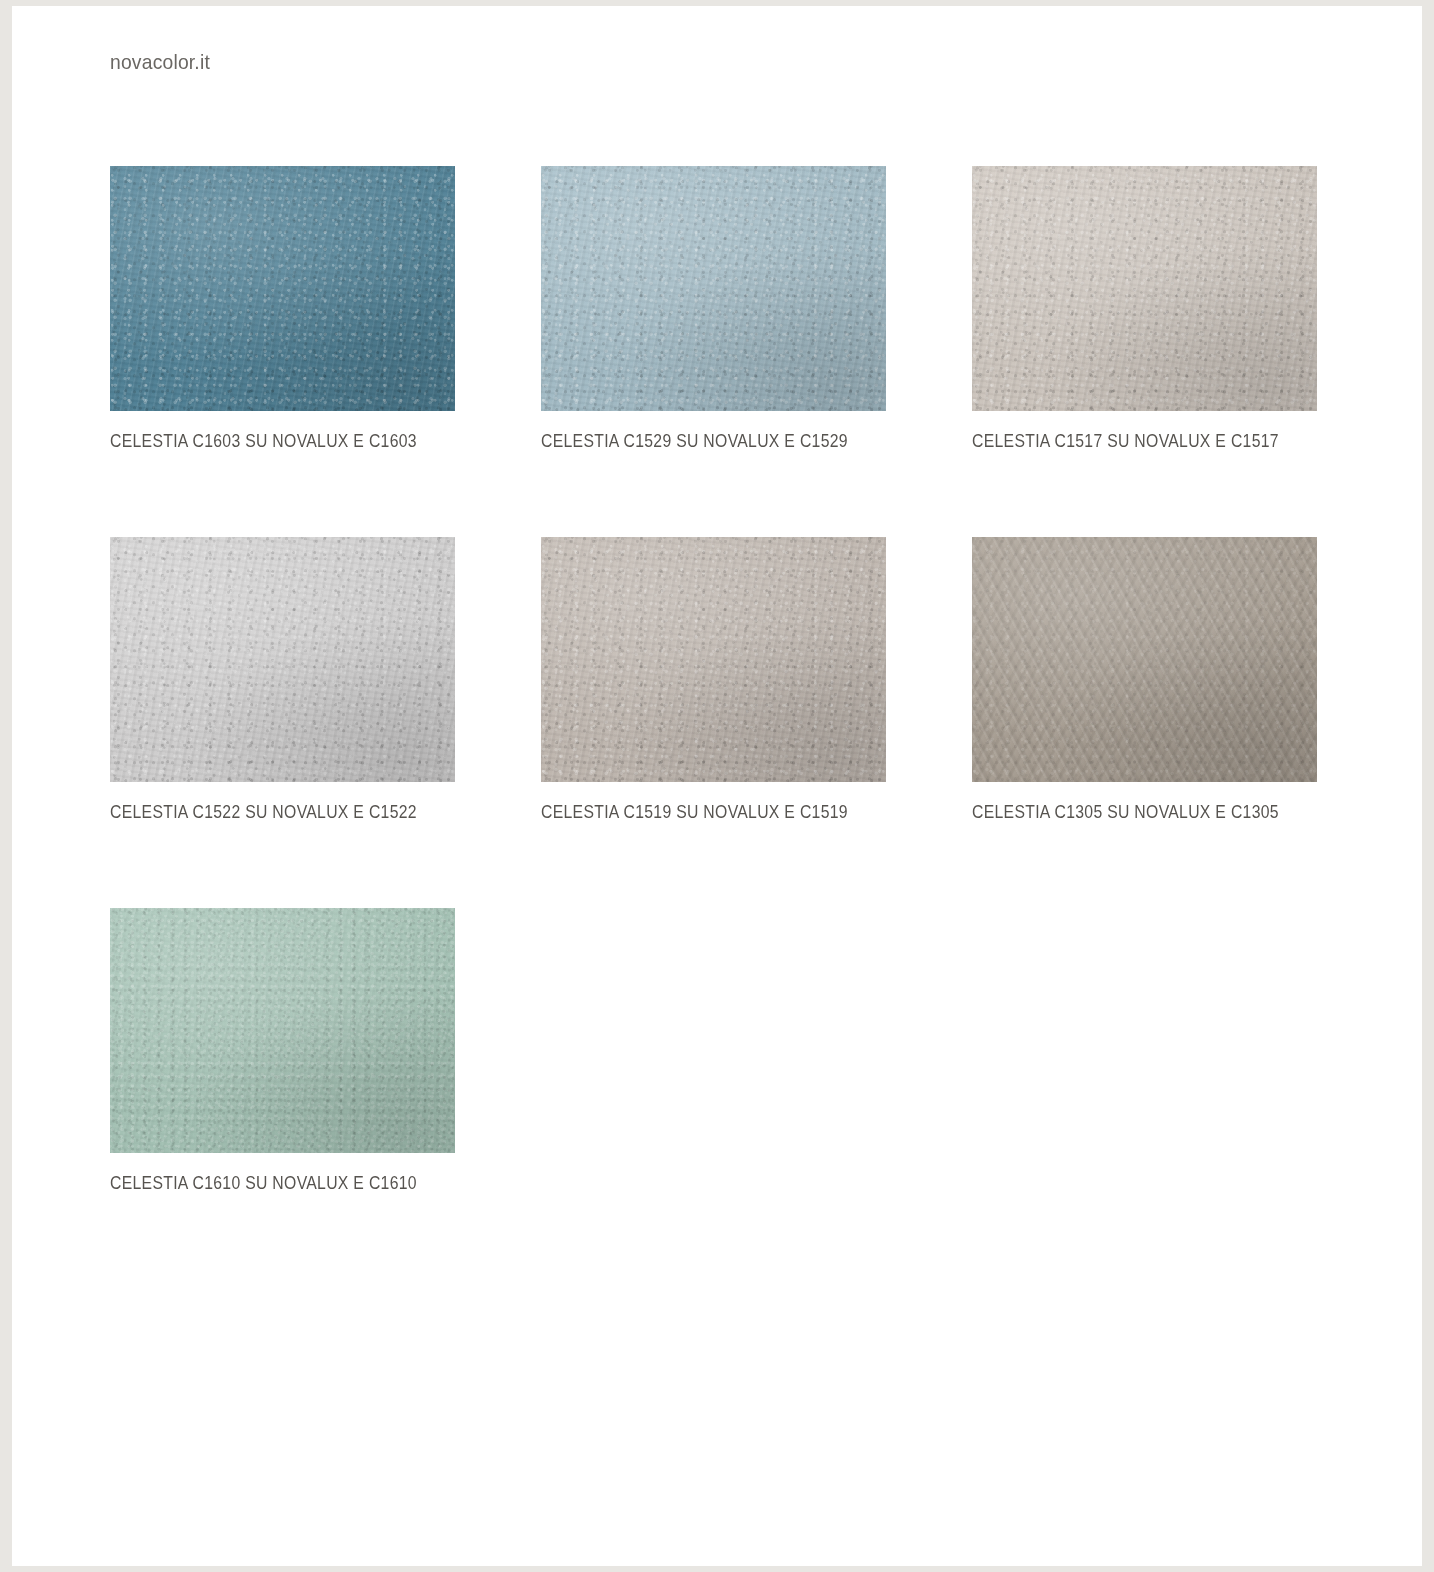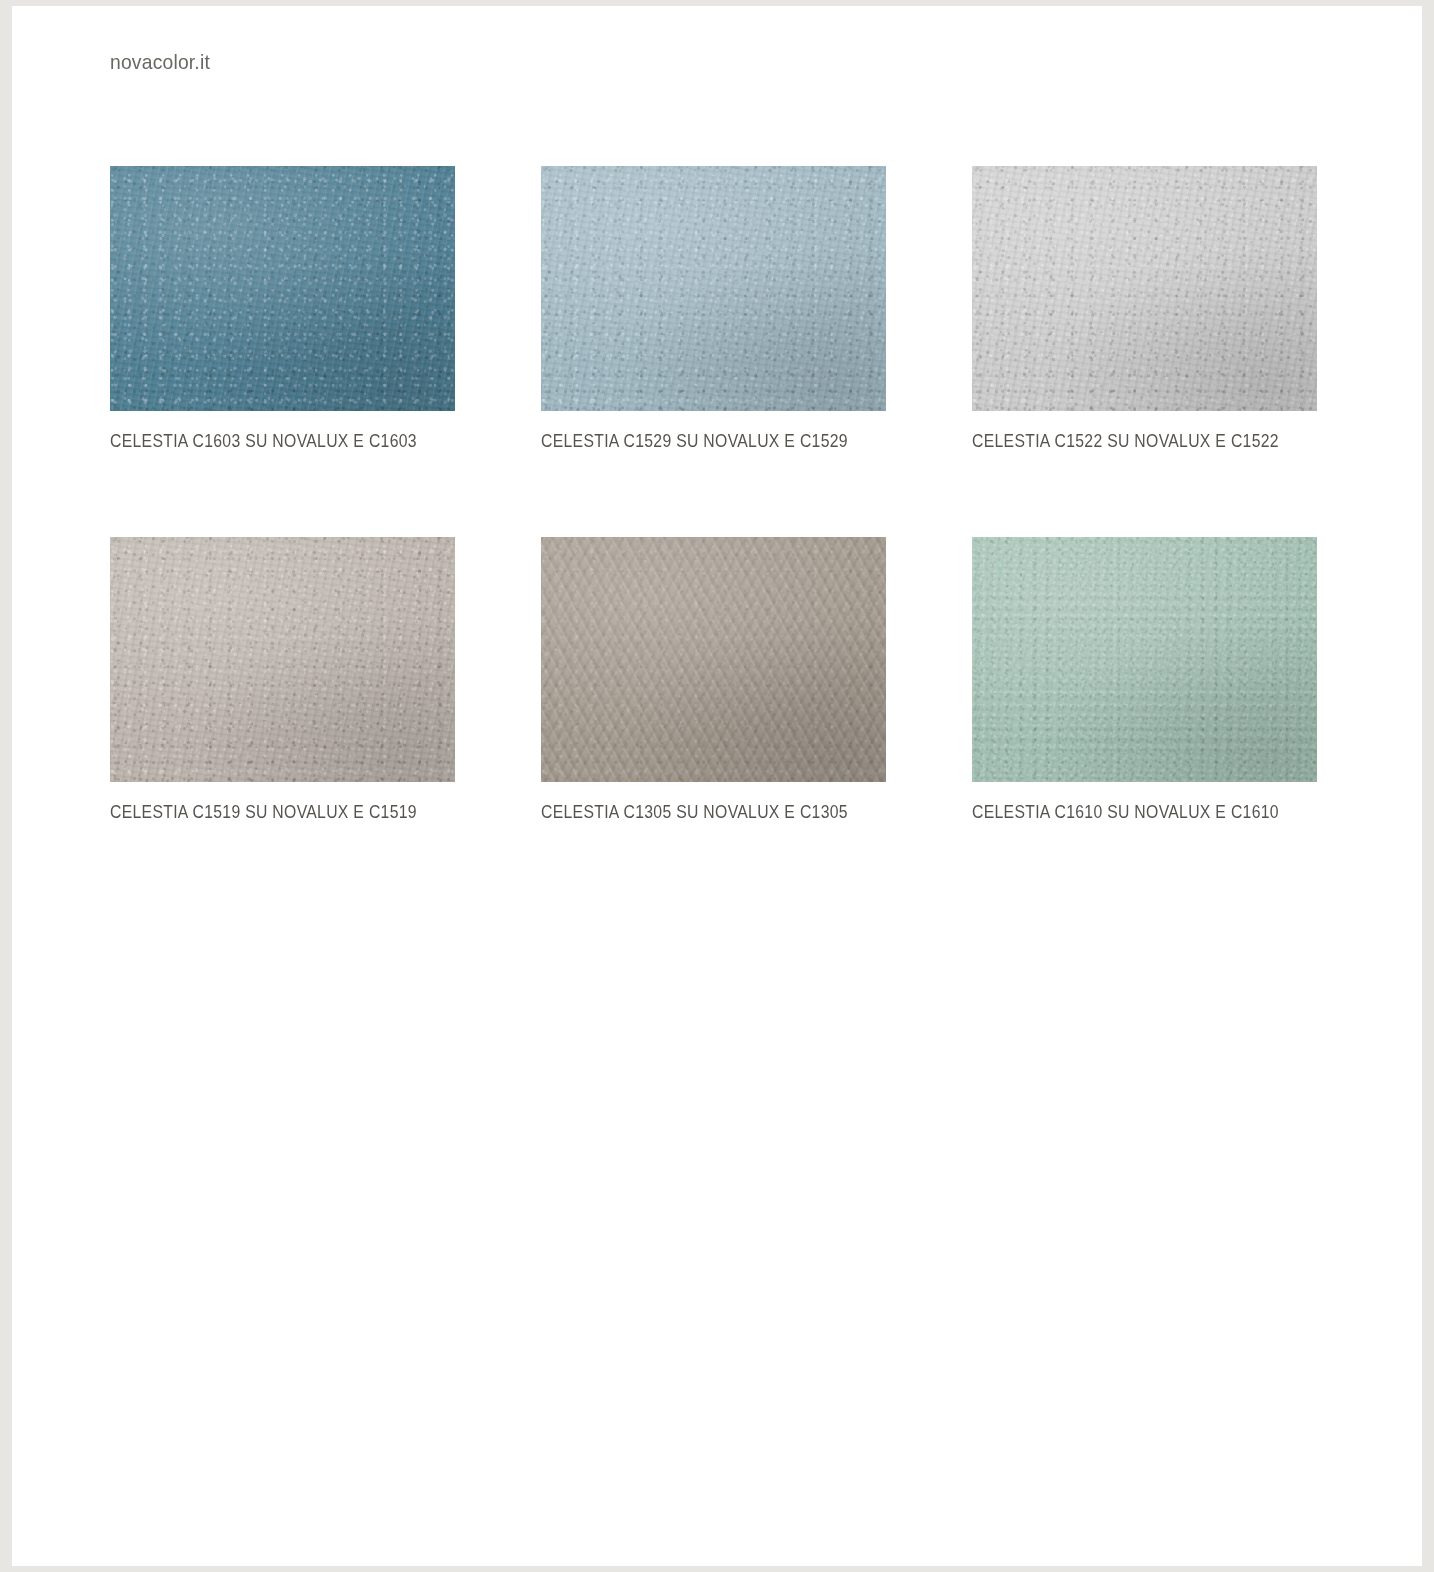--- a/index.html
+++ b/index.html
@@ -157,20 +157,28 @@
     <div class="cell">
       <div class="swatch" style="background-color: rgb(163, 189, 200);">
         <div class="tex"></div>
         <div class="tex2"></div>
         <div class="sheen"></div>
       </div>
       <div class="caption">CELESTIA C1529 SU NOVALUX E C1529</div>
     </div>
 
 
+    <div class="cell">
+      <div class="swatch" style="background-color: rgb(208, 200, 192);">
+        <div class="tex"></div>
+        <div class="tex2"></div>
+        <div class="sheen"></div>
+      </div>
+      <div class="caption">CELESTIA C1517 SU NOVALUX E C1517</div>
+    </div>
 
 
     <div class="cell">
       <div class="swatch" style="background-color: rgb(211, 210, 210);">
         <div class="tex"></div>
         <div class="tex2"></div>
         <div class="sheen"></div>
       </div>
       <div class="caption">CELESTIA C1522 SU NOVALUX E C1522</div>
     </div>

